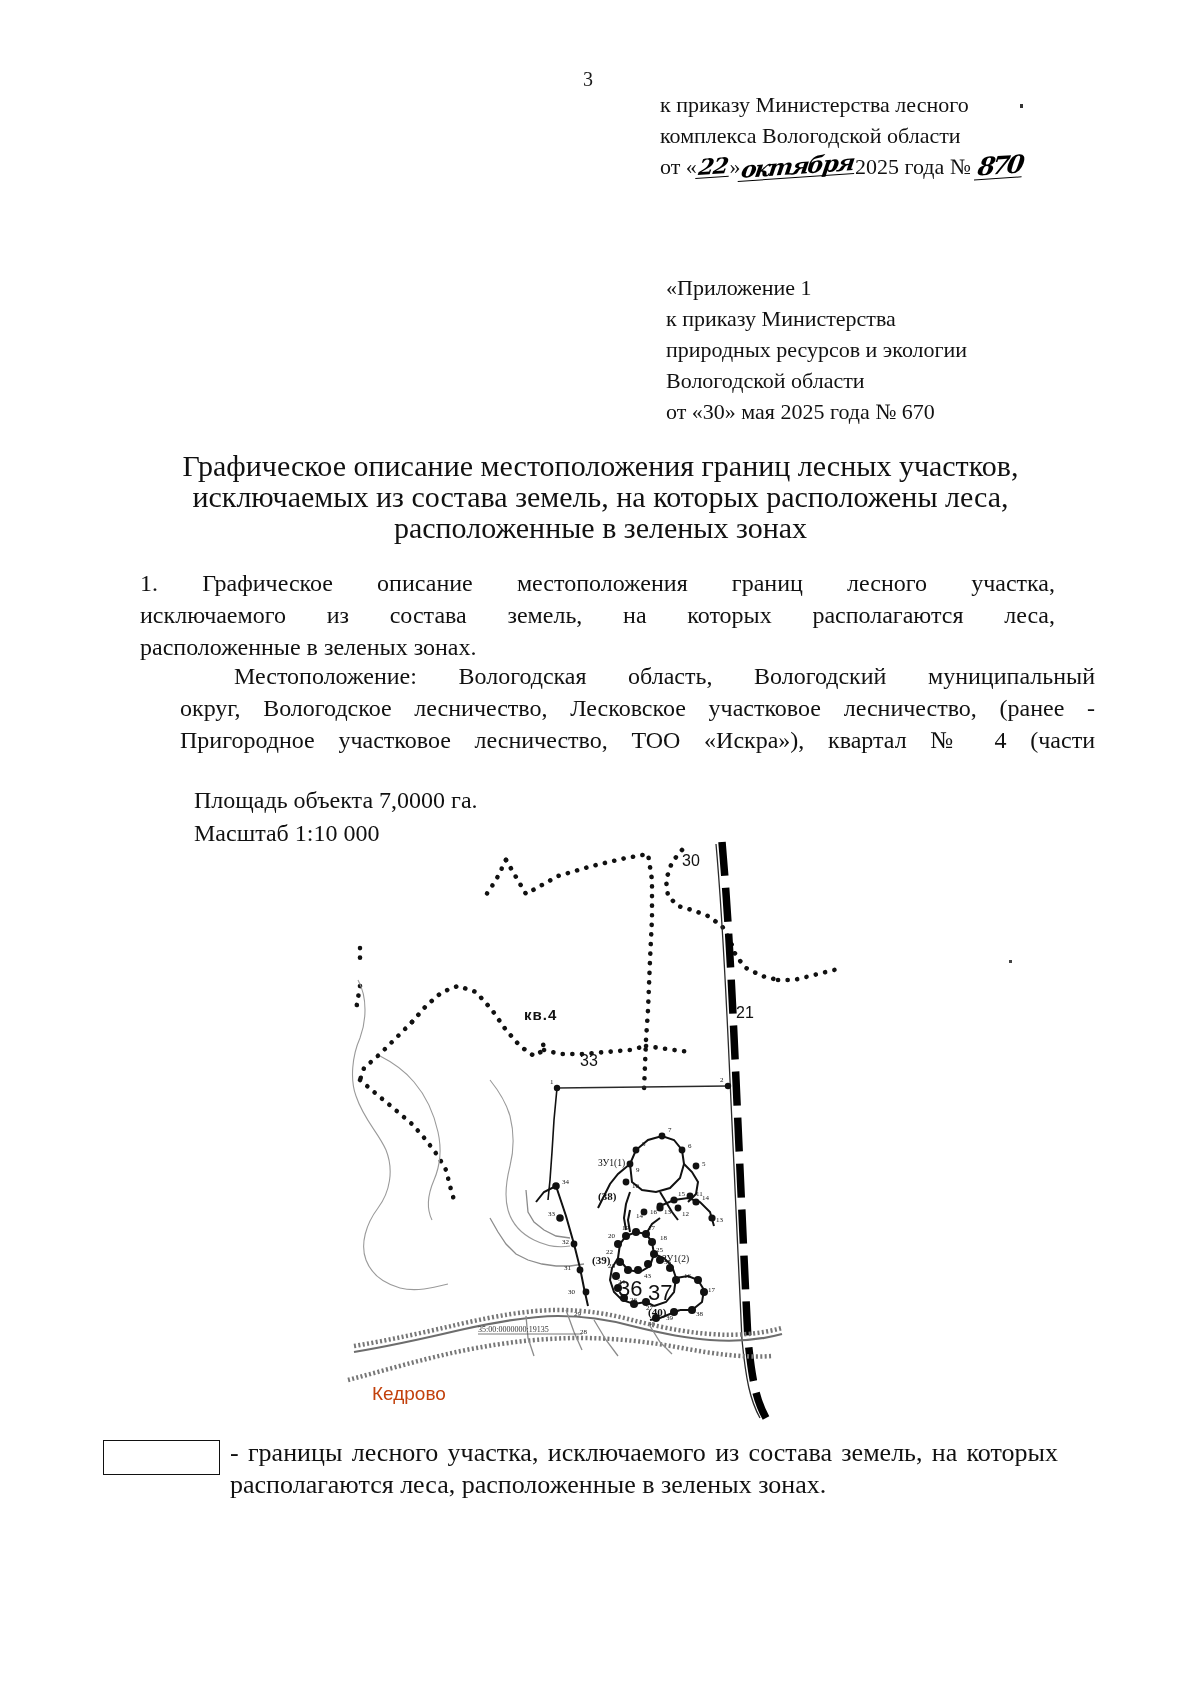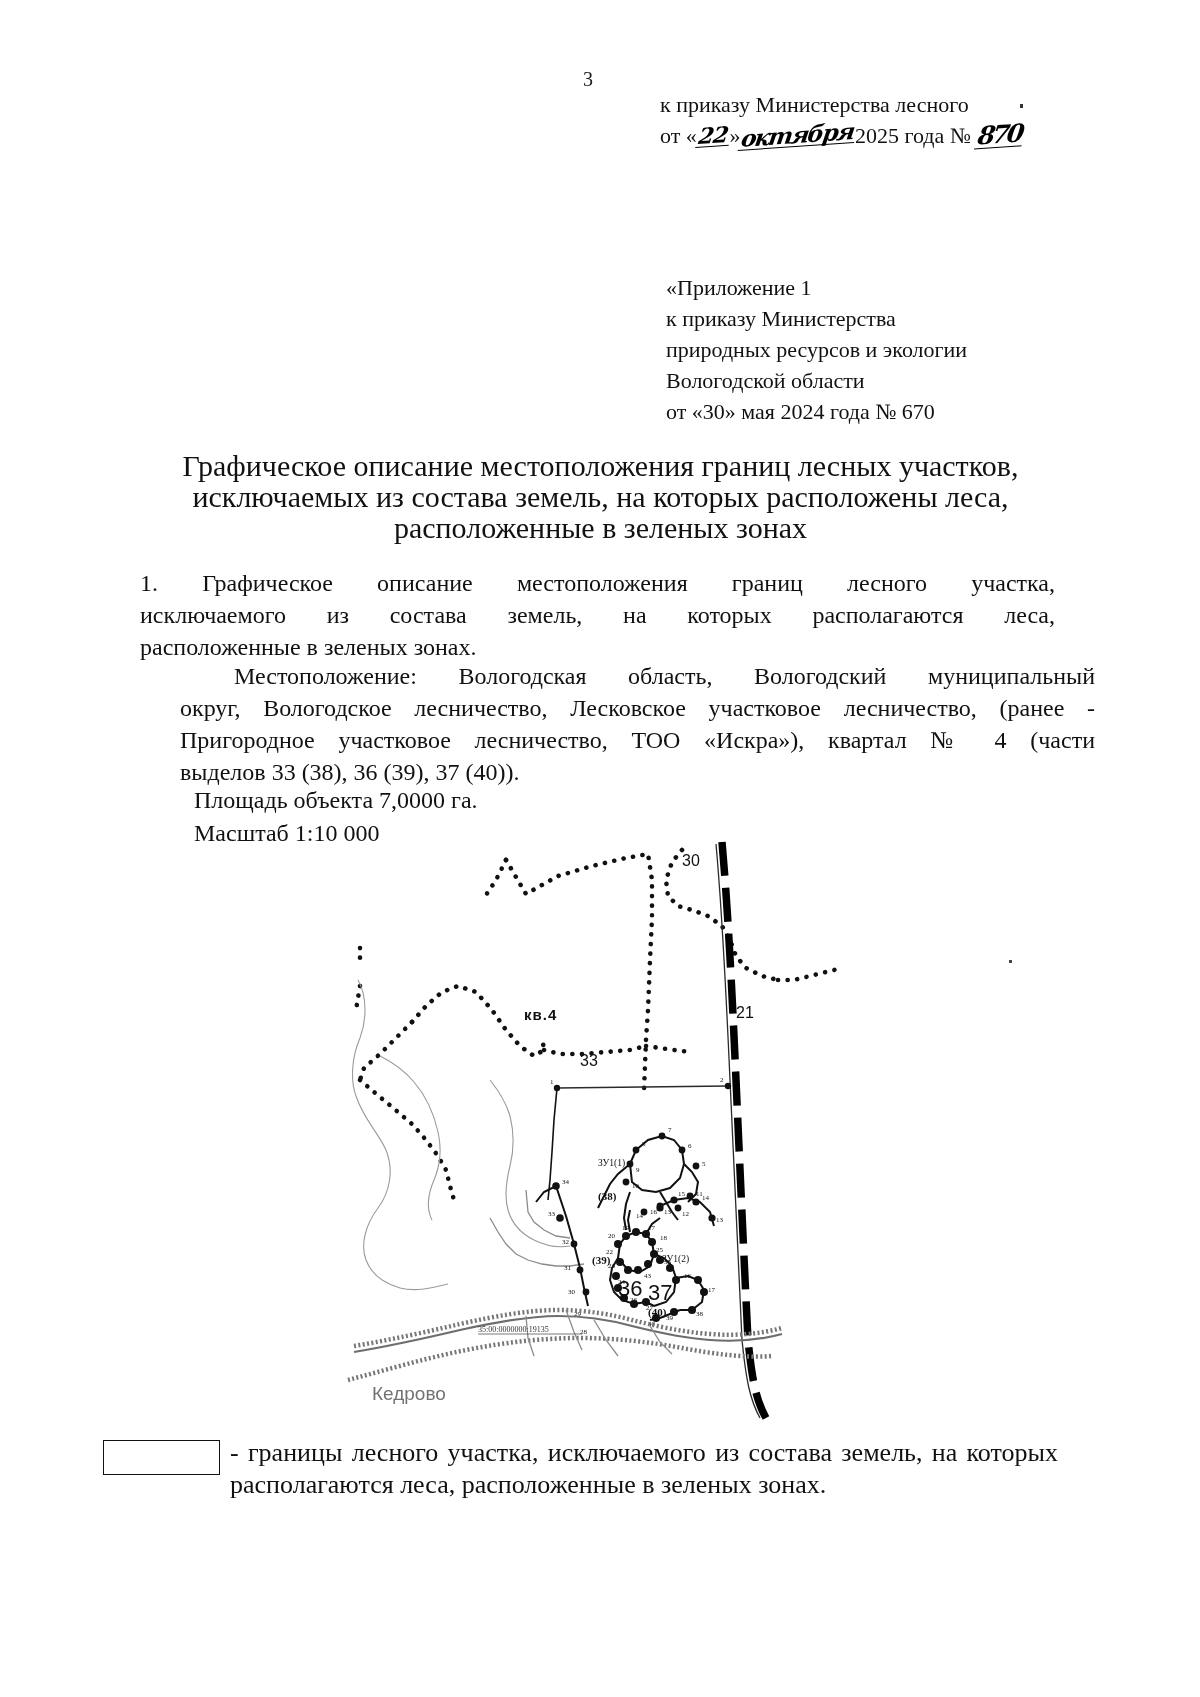--- a/index.html
+++ b/index.html
@@ -118,21 +118,21 @@
     height: 580px;
   }
   .map-svg { display: block; }
 
   .map-caption {
     position: absolute;
     left: 372px;
     top: 1383px;
     font-family: "Liberation Sans", sans-serif;
     font-size: 19px;
-    color: #737373;
+    color: #c2410c;
   }
 
   
   .legend-box {
     position: absolute;
     left: 103px;
     top: 1440px;
     width: 115px;
     height: 33px;
     border: 1.6px solid #111;
@@ -152,48 +152,48 @@
 <body>
 
 <div class="page">
 
   <div class="page-number">3</div>
   <div class="stray-dot"></div>
   <div class="stray-dot2"></div>
 
   <div class="addr-block addr-1">
     <span class="addr-line">к приказу Министерства лесного</span>
+    <span class="addr-line">комплекса Вологодской области</span>
     <span class="addr-line"><span>от «</span><span class="hw hw-day">22</span><span>»</span><span class="hw hw-month">октября</span><span>2025 года № </span><span class="hw hw-num">870</span></span>
   </div>
 
   <div class="addr-block addr-2">
     <span class="addr-line">«Приложение 1</span>
     <span class="addr-line">к приказу Министерства</span>
     <span class="addr-line">природных ресурсов и экологии</span>
     <span class="addr-line">Вологодской области</span>
-    <span class="addr-line">от «30» мая 2024 года № 670</span>
+    <span class="addr-line">от «30» мая 2025 года № 670</span>
   </div>
 
   <div class="doc-title">
     <span>Графическое описание местоположения границ лесных участков, исключаемых</span>
     <span>из состава земель, на которых расположены леса, расположенные в зеленых</span>
     <span>зонах</span>
   </div>
 
   <div class="body-block p1">
     <span class="jline">1.    Графическое   описание   местоположения   границ   лесного   участка,</span>
     <span class="jline">исключаемого    из    состава    земель,    на    которых    располагаются    леса,</span>
     <span class="jlast">расположенные в зеленых зонах.</span>
   </div>
 
   <div class="body-block p2">
     <span class="jline" style="padding-left:54px">Местоположение: Вологодская область, Вологодский муниципальный</span>
     <span class="jline">округ, Вологодское лесничество, Лесковское участковое лесничество, (ранее -</span>
     <span class="jline">Пригородное участковое лесничество, ТОО «Искра»), квартал № 4 (части</span>
-    <span class="jlast">выделов 33 (38), 36 (39), 37 (40)).</span>
   </div>
 
   <div class="body-block p3">
     <span class="jlast" style="padding-left:54px">Площадь объекта 7,0000 га.</span>
   </div>
   <div class="body-block p4">
     <span class="jlast" style="padding-left:54px">Масштаб 1:10 000</span>
   </div>
 
   <div class="map-wrap">

